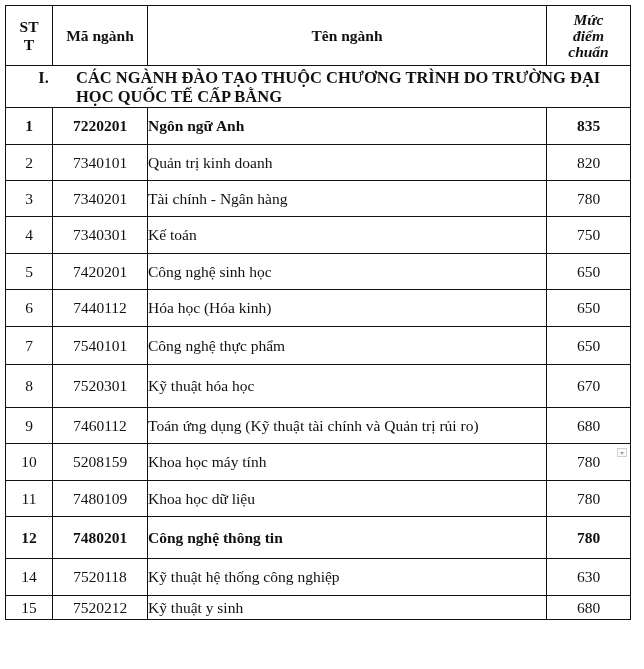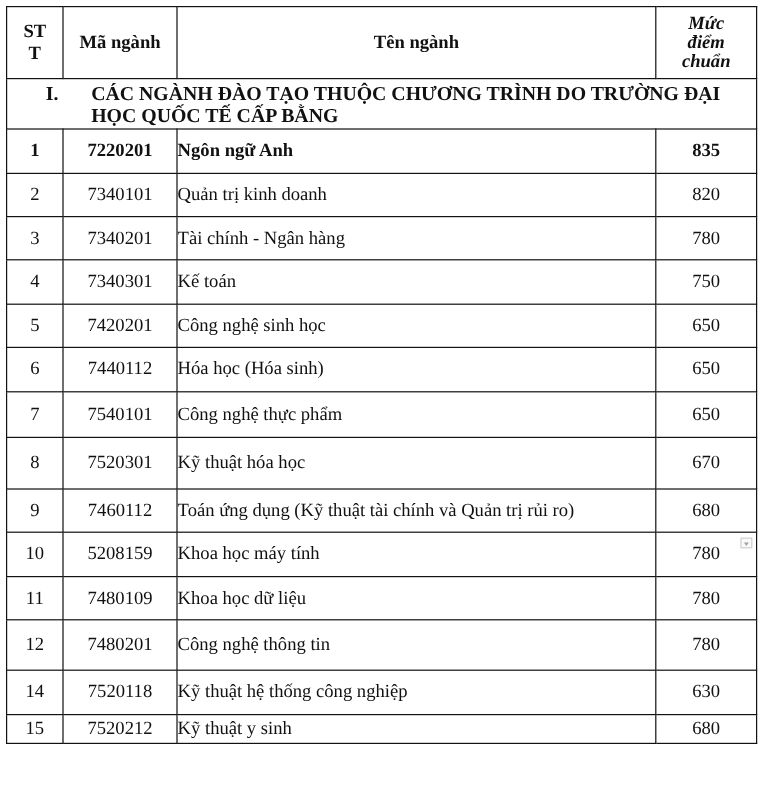--- a/index.html
+++ b/index.html
@@ -104,21 +104,21 @@
       </tr>
       <tr style="height: 36px;">
         <td class="c-stt">5</td>
         <td class="c-code">7420201</td>
         <td class="c-name">Công nghệ sinh học</td>
         <td class="c-score">650</td>
       </tr>
       <tr style="height: 37px;">
         <td class="c-stt">6</td>
         <td class="c-code">7440112</td>
-        <td class="c-name">Hóa học (Hóa sinh)</td>
+        <td class="c-name">Hóa học (Hóa kinh)</td>
         <td class="c-score">650</td>
       </tr>
       <tr style="height: 38px;">
         <td class="c-stt">7</td>
         <td class="c-code">7540101</td>
         <td class="c-name">Công nghệ thực phẩm</td>
         <td class="c-score">650</td>
       </tr>
       <tr style="height: 43px;">
         <td class="c-stt">8</td>
@@ -137,21 +137,21 @@
         <td class="c-code">5208159</td>
         <td class="c-name">Khoa học máy tính</td>
         <td class="c-score">780</td>
       </tr>
       <tr style="height: 36px;">
         <td class="c-stt">11</td>
         <td class="c-code">7480109</td>
         <td class="c-name">Khoa học dữ liệu</td>
         <td class="c-score">780</td>
       </tr>
-      <tr style="height: 42px;">
+      <tr style="height: 42px; font-weight: bold;">
         <td class="c-stt">12</td>
         <td class="c-code">7480201</td>
         <td class="c-name">Công nghệ thông tin</td>
         <td class="c-score">780</td>
       </tr>
       <tr style="height: 37px;">
         <td class="c-stt">14</td>
         <td class="c-code">7520118</td>
         <td class="c-name">Kỹ thuật hệ thống công nghiệp</td>
         <td class="c-score">630</td>

